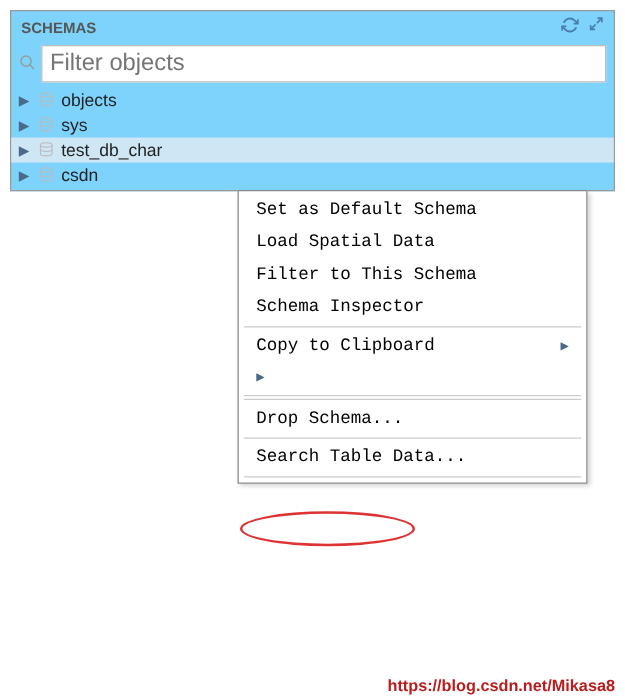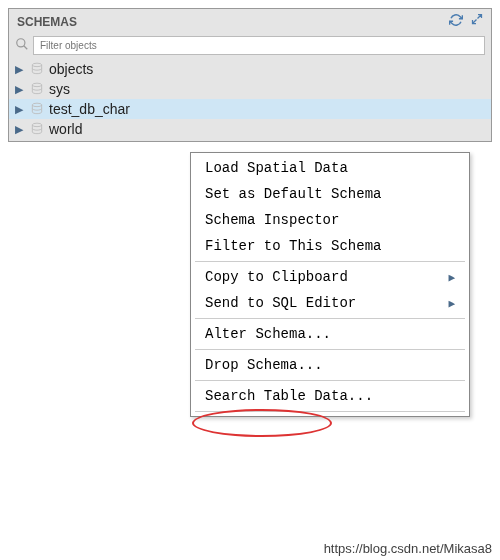--- a/index.html
+++ b/index.html
@@ -1,34 +1,34 @@
 <!DOCTYPE html>
 <html><head>
 <meta charset="utf-8">
 <style>
   * { box-sizing: border-box; margin: 0; padding: 0; }
   body { font-family: Arial, sans-serif; font-size: 13px; background: #fff; width: 500px; height: 560px; overflow: hidden; }
-  .panel { border: 1px solid #999; margin: 8px; background: #e5e5e5; }
+  .panel { border: 1px solid #999; margin: 8px; background: #7dd3fc; }
   .header { display: flex; align-items: center; justify-content: space-between; padding: 4px 8px; color: #555; font-weight: bold; font-size: 12px; }
   .header-icons { display: flex; gap: 8px; color: #4a7cb0; }
   .search-row { display: flex; align-items: center; padding: 2px 6px; gap: 4px; }
   .search-icon { color: #999; font-size: 14px; }
-  .search-input { flex: 1; border: 1px solid #bbb; padding: 3px 6px; font-size: 10px; color: #888; }
+  .search-input { flex: 1; border: 1px solid #bbb; padding: 3px 6px; font-size: 19px; color: #888; }
   .tree { padding: 2px 0; }
   .tree-item { display: flex; align-items: center; gap: 4px; padding: 2px 6px; cursor: pointer; font-size: 14px; color: #222; }
   .tree-item.selected { background: #cfe6f5; }
   .arrow { color: #4a6a8a; font-size: 11px; width: 10px; }
   .db-icon { width: 16px; height: 14px; display: inline-block; }
   .db-icon svg { width: 100%; height: 100%; }
   .context-menu { position: absolute; top: 152px; left: 190px; width: 280px; background: #fff; border: 1px solid #888; box-shadow: 2px 2px 4px rgba(0,0,0,0.2); font-family: "Courier New", monospace; font-size: 14px; padding: 2px 0; }
   .menu-item { padding: 5px 14px; cursor: pointer; display: flex; justify-content: space-between; align-items: center; color: #000; }
   .menu-sep { height: 1px; background: #ccc; margin: 2px 4px; }
   .submenu-arrow { color: #4a6a8a; font-size: 11px; }
   .highlight-oval { position: absolute; border: 2px solid #d33; border-radius: 50%; width: 140px; height: 28px; top: 409px; left: 192px; pointer-events: none; }
-  .watermark { position: absolute; bottom: 4px; right: 8px; color: #404040; font-size: 13px; font-family: Arial; }
+  .watermark { position: absolute; bottom: 4px; right: 8px; color: #b91c1c; font-size: 13px; font-family: Arial; font-weight: bold; }
   .icon-btn { cursor: pointer; }
 </style>
 </head>
 <body>
 
 <div class="panel">
   <div class="header">
     <span>SCHEMAS</span>
     <div class="header-icons">
       <span class="icon-btn">
@@ -81,51 +81,47 @@
           </svg></span>
       <span>test_db_char</span>
     </div>
     <div class="tree-item">
       <span class="arrow">▶</span>
       <span class="db-icon"><svg viewBox="0 0 24 24" fill="none" stroke="#bbb" stroke-width="1.5">
             <ellipse cx="12" cy="5" rx="8" ry="3"></ellipse>
             <path d="M4 5v6c0 1.7 3.6 3 8 3s8-1.3 8-3V5"></path>
             <path d="M4 11v6c0 1.7 3.6 3 8 3s8-1.3 8-3v-6"></path>
           </svg></span>
-      <span>world</span>
+      <span>csdn</span>
     </div>
   </div>
 </div>
 
 <div class="context-menu">
   <div class="menu-item">
+      <span>Set as Default Schema</span>
+    </div>
+  <div class="menu-item">
       <span>Load Spatial Data</span>
     </div>
   <div class="menu-item">
-      <span>Set as Default Schema</span>
+      <span>Filter to This Schema</span>
     </div>
   <div class="menu-item">
       <span>Schema Inspector</span>
-    </div>
-  <div class="menu-item">
-      <span>Filter to This Schema</span>
     </div>
   <div class="menu-sep"></div>
   <div class="menu-item">
       <span>Copy to Clipboard</span>
       <span class="submenu-arrow">▶</span>
     </div>
   <div class="menu-item">
-      <span>Send to SQL Editor</span>
       <span class="submenu-arrow">▶</span>
     </div>
   <div class="menu-sep"></div>
-  <div class="menu-item">
-      <span>Alter Schema...</span>
-    </div>
   <div class="menu-sep"></div>
   <div class="menu-item">
       <span>Drop Schema...</span>
     </div>
   <div class="menu-sep"></div>
   <div class="menu-item">
       <span>Search Table Data...</span>
     </div>
   <div class="menu-sep"></div>
 </div>

